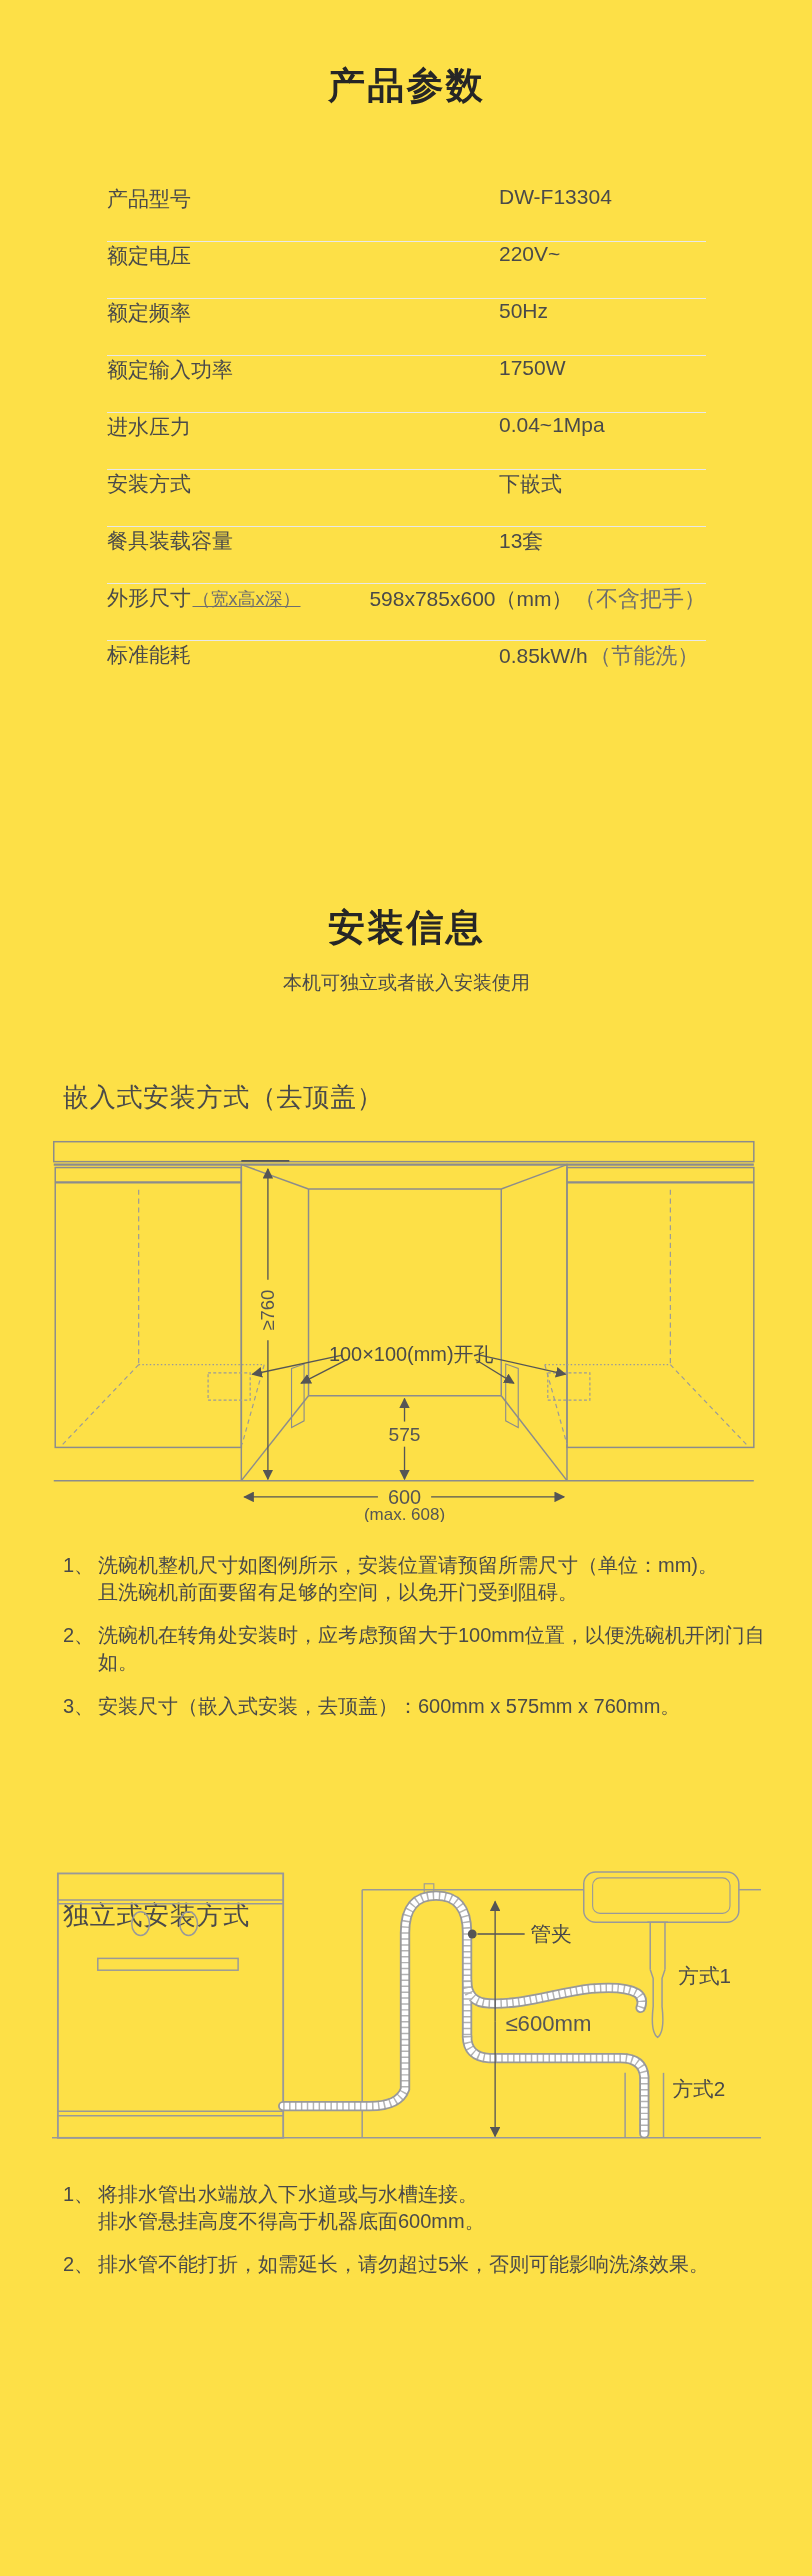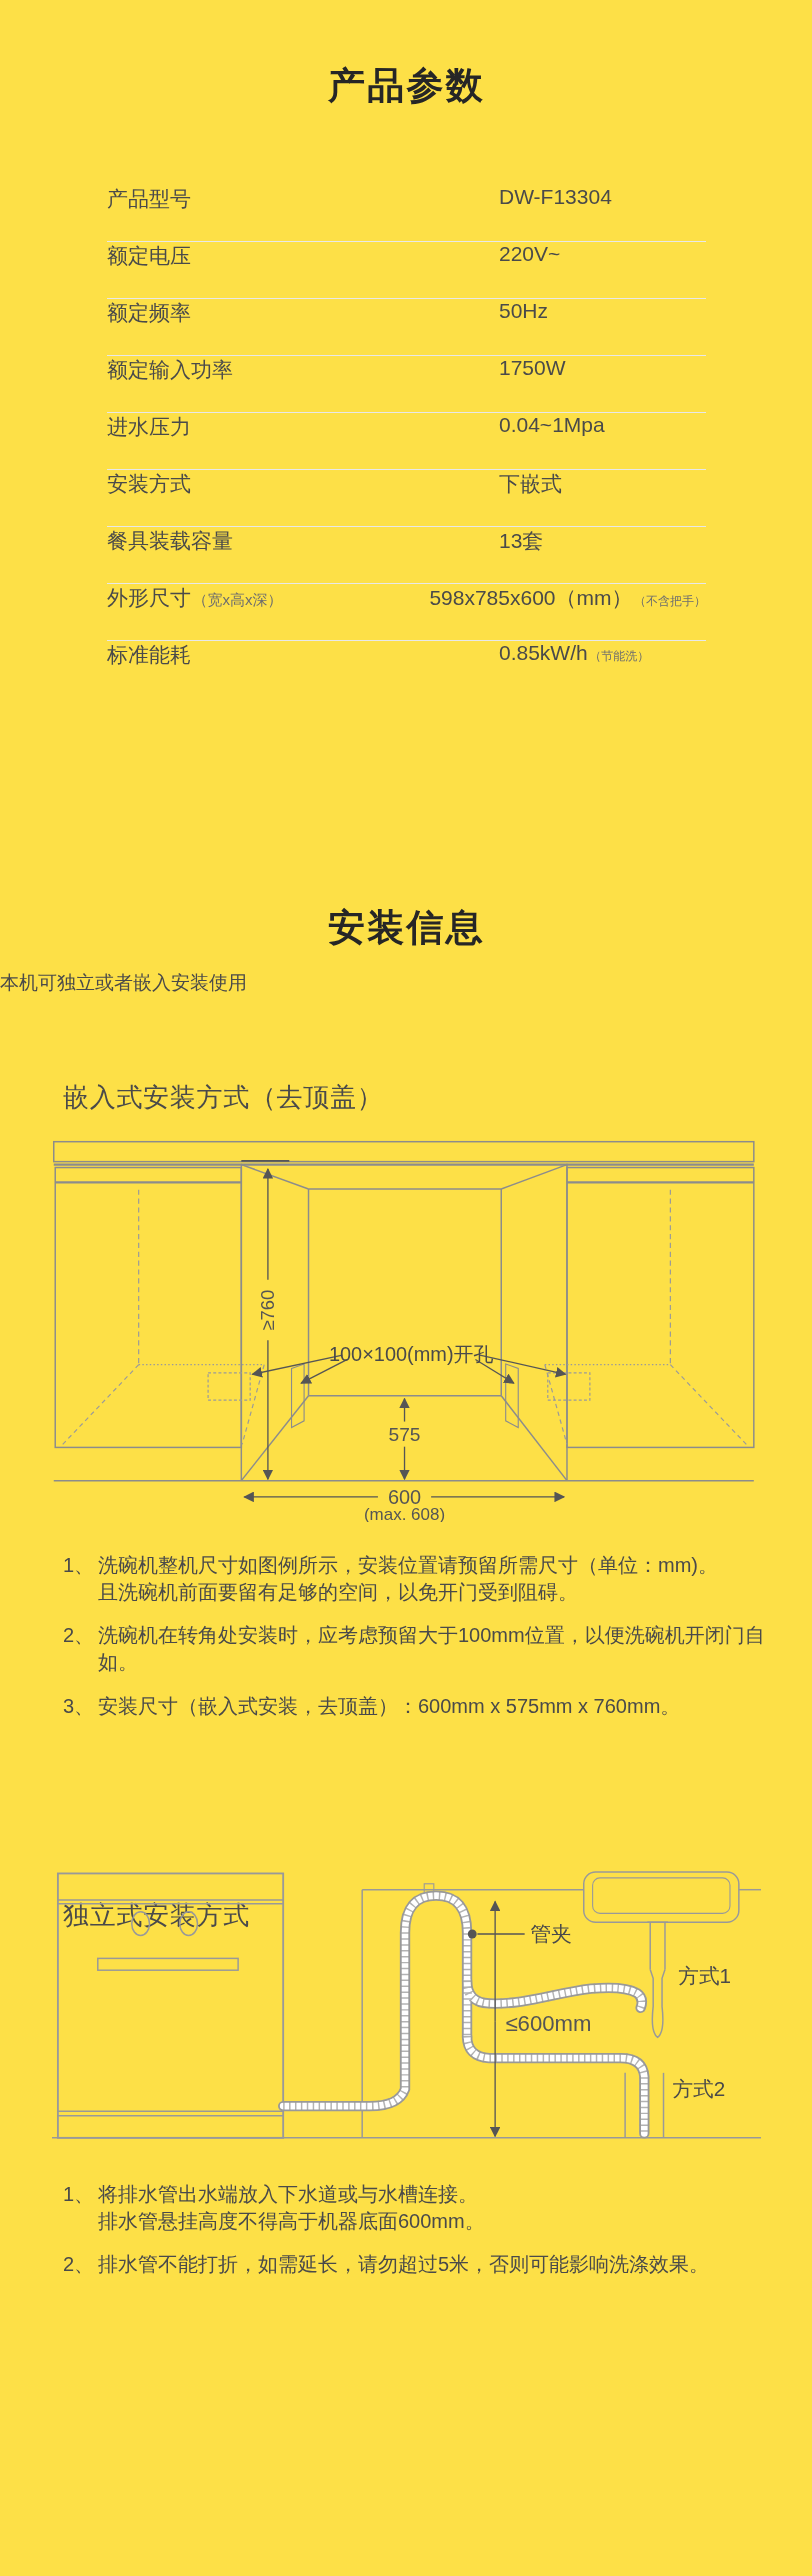--- a/index.html
+++ b/index.html
@@ -1,28 +1,28 @@
 <!DOCTYPE html>
 <html style="font-size:12px"><head>
 <meta charset="utf-8">
 <style>
   html,body{margin:0;padding:0;background:#fff;}
   .page{position:relative;width:813px;height:2576px;background:#fde047;margin:0 auto;
         font-family:"Liberation Sans","DejaVu Sans",sans-serif;color:#4a4a4a;overflow:hidden;}
   .abs{position:absolute;}
   .big-title{width:813px;text-align:center;font-size:37px;font-weight:600;color:#262626;letter-spacing:2.2px;}
-  .subtitle{width:813px;font-size:19px;color:#4a4a4a;}
+  .subtitle{width:813px;text-align:center;font-size:19px;color:#4a4a4a;}
   
   .spec-table{left:107px;top:185px;width:599px;}
   .spec-row{height:56px;display:flex;align-items:flex-start;border-bottom:0.7px solid #e8e8e8;}
   .spec-row:last-child{border-bottom:none;}
   .spec-label{width:392px;font-size:21px;color:#4a4a4a;white-space:nowrap;}
-  .spec-label .small{font-size:15px;color:#6e6e6e;margin-left:1.5px;}
+  .spec-label .small{font-size:18px;color:#6e6e6e;margin-left:1.5px;text-decoration:underline;}
   .spec-value{font-size:21px;color:#4a4a4a;white-space:nowrap;}
-  .spec-value .small{font-size:12px;color:#6e6e6e;margin-left:1.5px;}
+  .spec-value .small{font-size:22px;color:#6e6e6e;margin-left:1.5px;}
   
   .sec-heading{left:63px;font-size:26px;font-weight:500;color:#4a4a4a;letter-spacing:0.7px;}
   
   .notes{left:63px;width:709px;}
   .note{display:flex;margin-bottom:16.3px;font-size:20px;line-height:27px;color:#4a4a4a;}
   .note .num{flex:0 0 35px;}
   .note .lines{flex:1;}
   svg text{font-family:"Liberation Sans","DejaVu Sans",sans-serif;}
   .dim-text{fill:#555;}
   .lbl-text{fill:#4a4a4a;}

